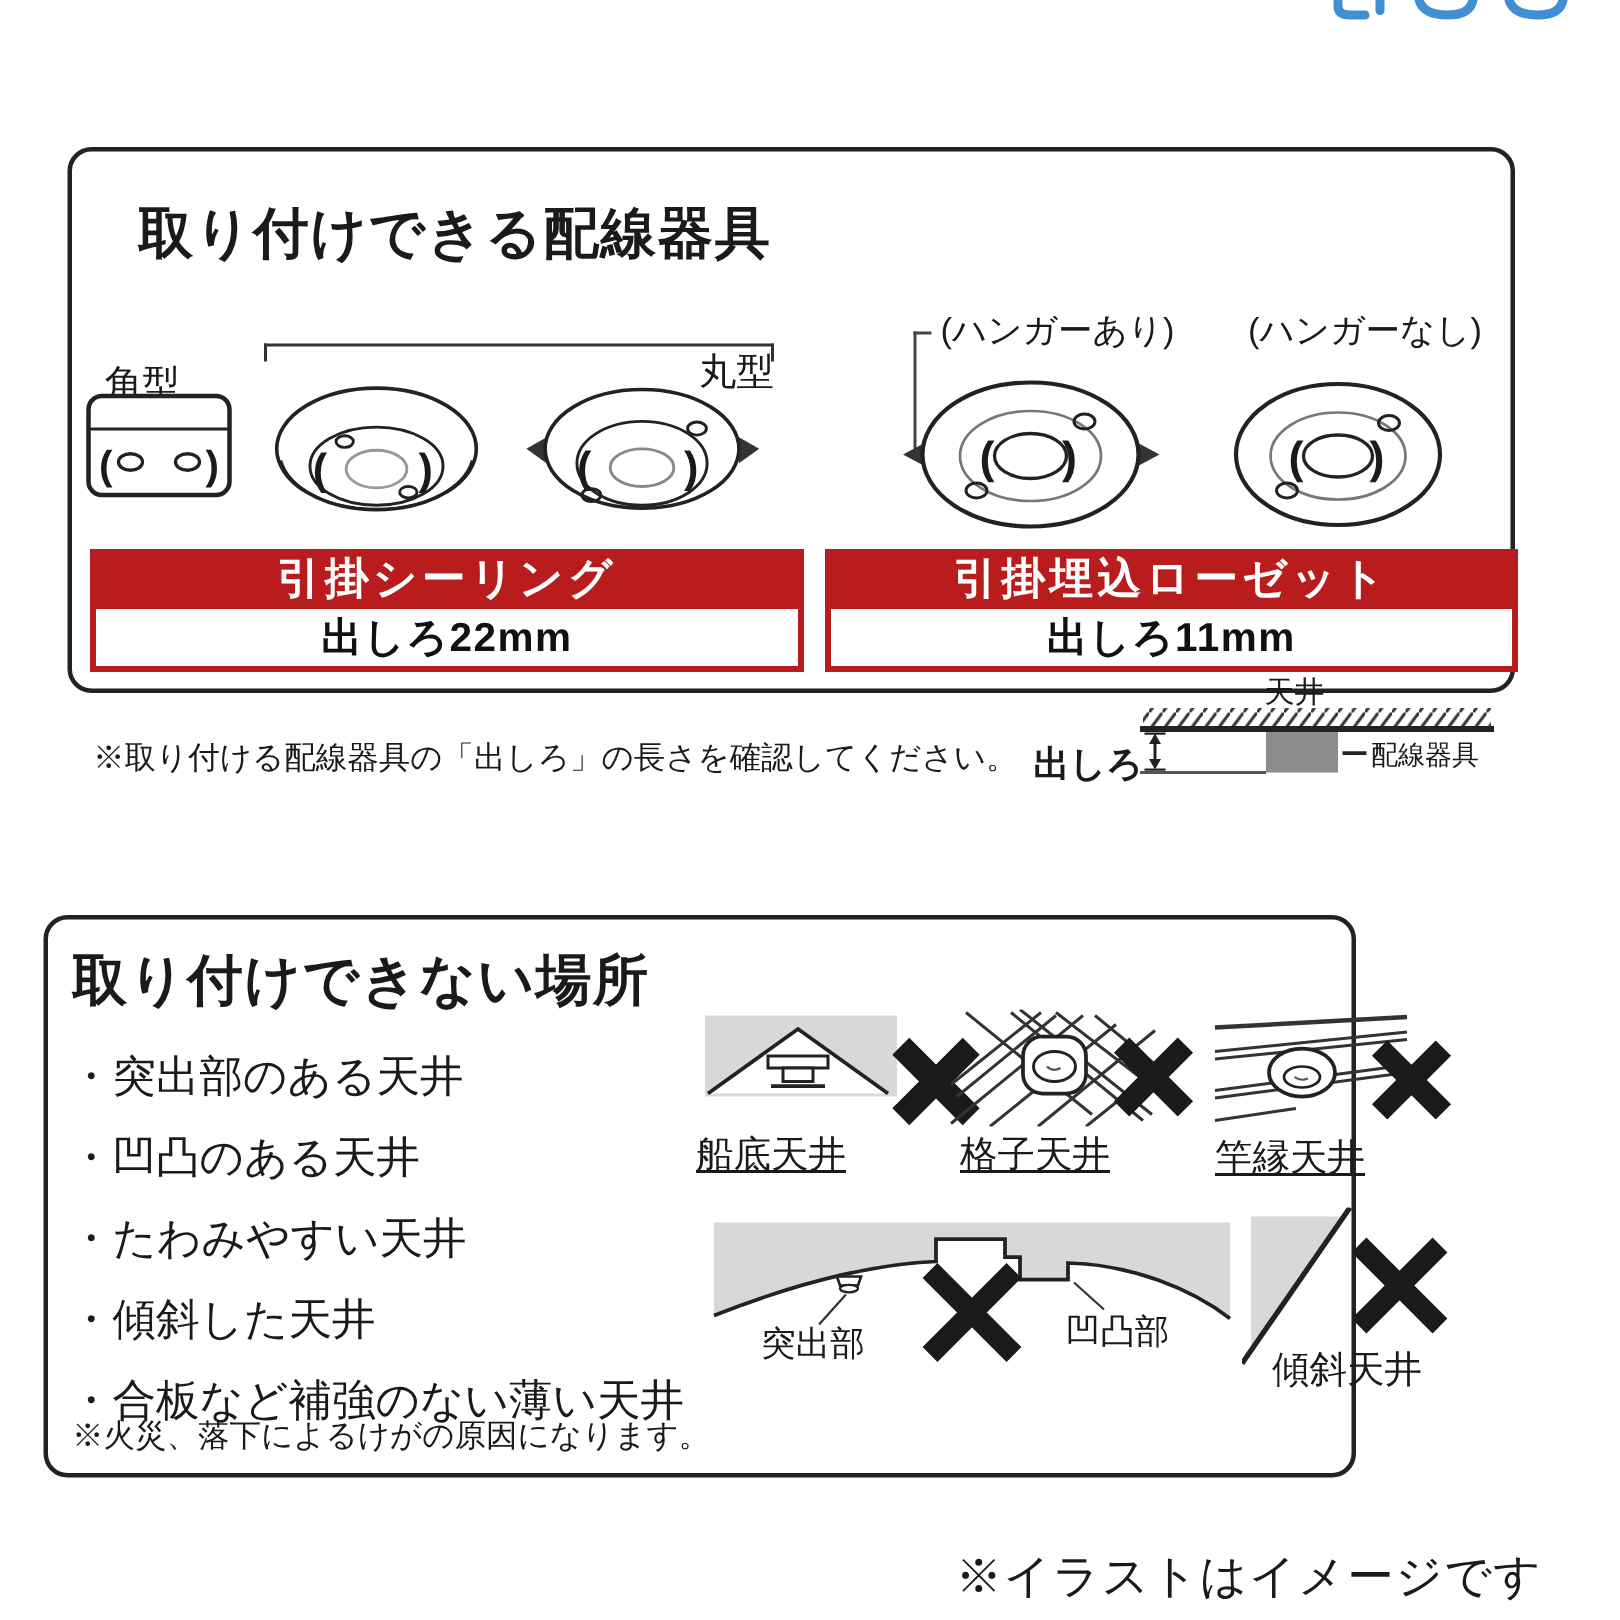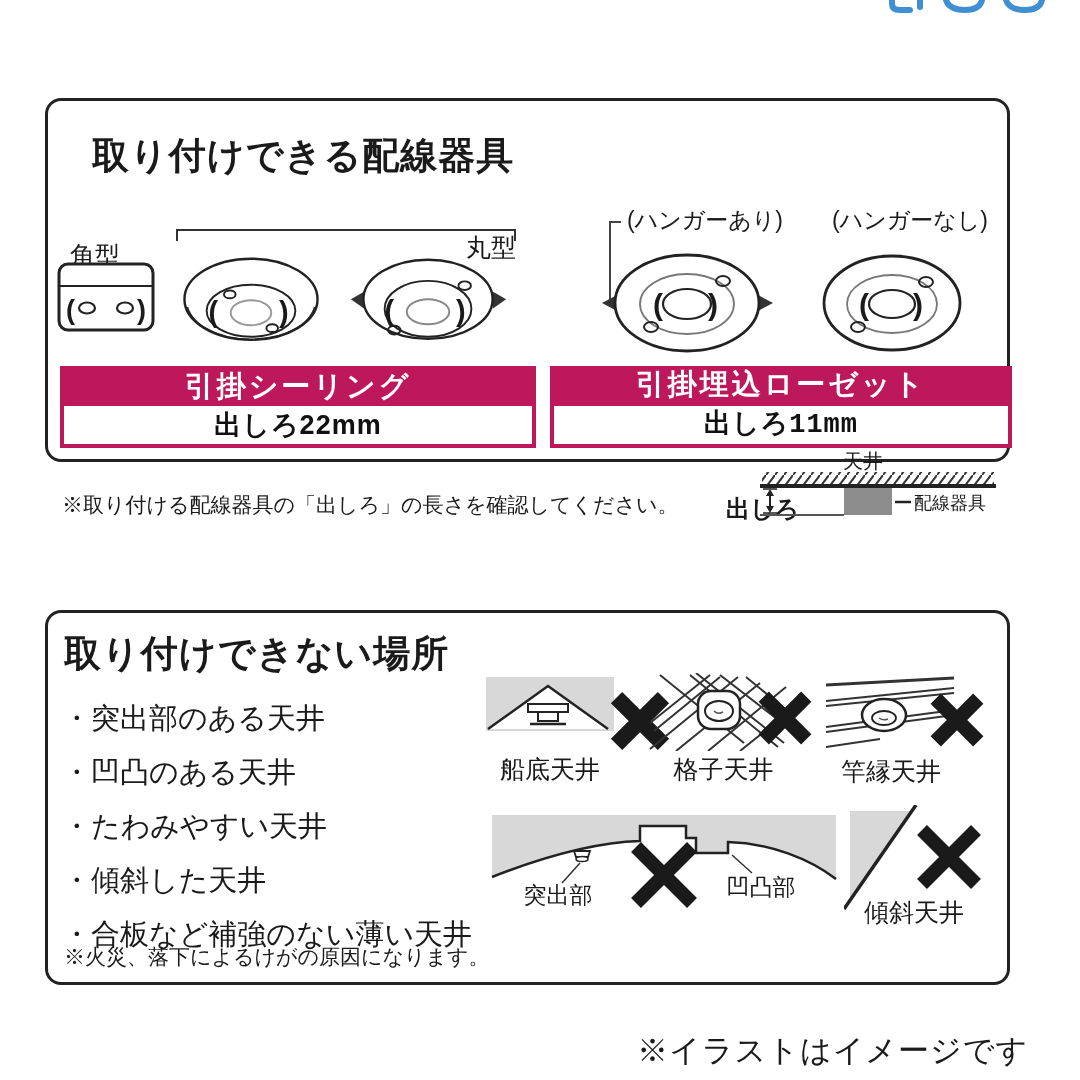--- a/index.html
+++ b/index.html
@@ -6,30 +6,30 @@
   body { width:1080px; height:1080px; background:#ffffff;
          font-family:"Liberation Sans", sans-serif; color:#1a1a1a; }
   #canvas { position:relative; width:1080px; height:1080px; background:#fff; overflow:hidden; }
   .abs { position:absolute; }
   .panel { position:absolute; border:3px solid #222; border-radius:16px; background:#fff; }
   .sec-title { font-size:37px; font-weight:bold; letter-spacing:1px; white-space:nowrap; }
   .small-label { font-size:25px; font-weight:500; white-space:nowrap;margin-top:36px; }
   .paren-label { font-size:23px; font-weight:500; white-space:nowrap; text-align:center; }
   .bracket { border-top:2.5px solid #333; border-left:2.5px solid #333; border-right:2.5px solid #333; height:12px; }
   .connector { border-top:2px solid #444; border-left:2px solid #444; }
-  .banner { position:absolute; background:#be185d; }
+  .banner { position:absolute; background:#b91c1c; }
   .banner-head { height:40px; line-height:41px; color:#fff; font-size:29px; font-weight:bold;
                  text-align:center; letter-spacing:3px; white-space:nowrap; }
   .banner-body { position:absolute; left:4px; right:4px; top:40px; bottom:4px; background:#fff;
                  text-align:center; font-size:27px; font-weight:bold; line-height:38px;
                  letter-spacing:1px; color:#111; white-space:nowrap; }
   .note-text { font-size:21px; font-weight:500; white-space:nowrap; }
   .dashiro { font-size:24px; font-weight:bold; white-space:nowrap; }
   .bullet { font-size:29px; font-weight:500; line-height:54px; white-space:nowrap; }
-  .ill-label { font-size:25px; font-weight:500; text-align:center; white-space:nowrap; }
+  .ill-label { font-size:25px; font-weight:500; text-align:left; white-space:nowrap;text-decoration:underline; }
   .footer-note { font-size:31px; font-weight:500; letter-spacing:1px; white-space:nowrap; }
   svg text { font-family:"Liberation Sans", sans-serif; fill:#1a1a1a; }
 </style>
 </head>
 <body>
 
 <div id="canvas">
 
   <svg class="abs" style="left:880px; top:0; width:180px; height:14px;" viewBox="0 0 180 14">
     <g stroke="#3f8fd2" stroke-width="6" fill="none" stroke-linecap="round">
@@ -105,27 +105,27 @@
       <ellipse cx="46" cy="76" rx="7" ry="5" fill="none" stroke="#222" stroke-width="2"></ellipse>
       <text x="47" y="64" font-size="30" font-weight="bold">(</text>
       <text x="101" y="64" font-size="30" font-weight="bold">)</text>
     </svg>
 
     <div class="banner" style="left:12px; top:265px; width:476px; height:82px;">
       <div class="banner-head">引掛シーリング</div>
       <div class="banner-body">出しろ22mm</div>
     </div>
 
-    <div class="banner" style="left:502px; top:265px; width:462px; height:82px;font-family:Liberation Mono, monospace;">
+    <div class="banner" style="left:502px; top:265px; width:462px; height:82px;">
       <div class="banner-head">引掛埋込ローゼット</div>
       <div class="banner-body">出しろ11mm</div>
     </div>
 
     <div class="abs note-text" style="left:14px; top:390px;">※取り付ける配線器具の「出しろ」の長さを確認してください。</div>
-    <div class="abs dashiro" style="left:678px; top:392px;">出しろ</div>
+    <div class="abs dashiro" style="left:641px; top:392px;">出しろ</div>
 
     <svg class="abs" style="left:700px; top:350px; width:262px; height:92px;" viewBox="0 0 262 92">
       <defs>
         <pattern id="ht" width="9" height="12" patternUnits="userSpaceOnUse">
           <line x1="0" y1="12" x2="9" y2="0" stroke="#333" stroke-width="2"></line>
         </pattern>
       </defs>
       <text x="115" y="17" font-size="20" font-weight="500" text-anchor="middle">天井</text>
       <rect x="14" y="21" width="232" height="12" fill="url(#ht)"></rect>
       <line x1="12" y1="35" x2="248" y2="35" stroke="#222" stroke-width="4"></line>
@@ -134,21 +134,21 @@
       <line x1="15" y1="38" x2="29" y2="38" stroke="#222" stroke-width="1.5"></line>
       <line x1="15" y1="62" x2="29" y2="62" stroke="#222" stroke-width="1.5"></line>
       <line x1="22" y1="40" x2="22" y2="60" stroke="#222" stroke-width="2"></line>
       <polygon points="22,38 18,45 26,45" fill="#222"></polygon>
       <polygon points="22,62 18,55 26,55" fill="#222"></polygon>
       <line x1="147" y1="51" x2="163" y2="51" stroke="#222" stroke-width="2.5"></line>
       <text x="166" y="58" font-size="18" font-weight="500">配線器具</text>
     </svg>
   </div>
 
-  <div class="panel" style="left:45px; top:610px; width:965px; height:375px;">
+  <div class="panel" style="left:29px; top:610px; width:875px; height:375px;">
 
     <div class="abs sec-title" style="left:16px; top:16px;">取り付けできない場所</div>
 
     <div class="abs" style="left:14px; top:78px;">
       <div class="bullet">・突出部のある天井</div>
       <div class="bullet">・凹凸のある天井</div>
       <div class="bullet">・たわみやすい天井</div>
       <div class="bullet">・傾斜した天井</div>
       <div class="bullet">・合板など補強のない薄い天井</div>
     </div>

